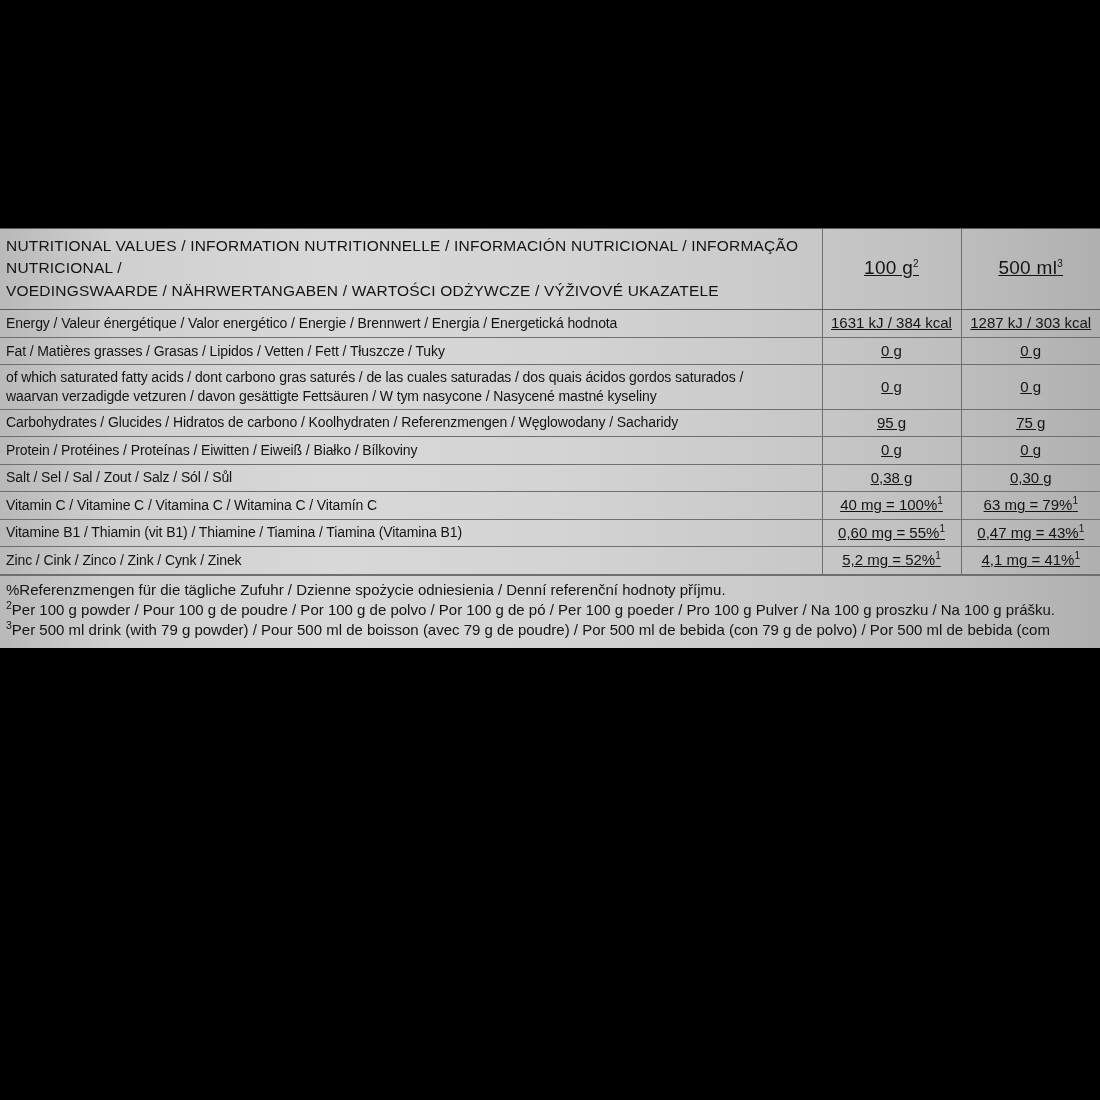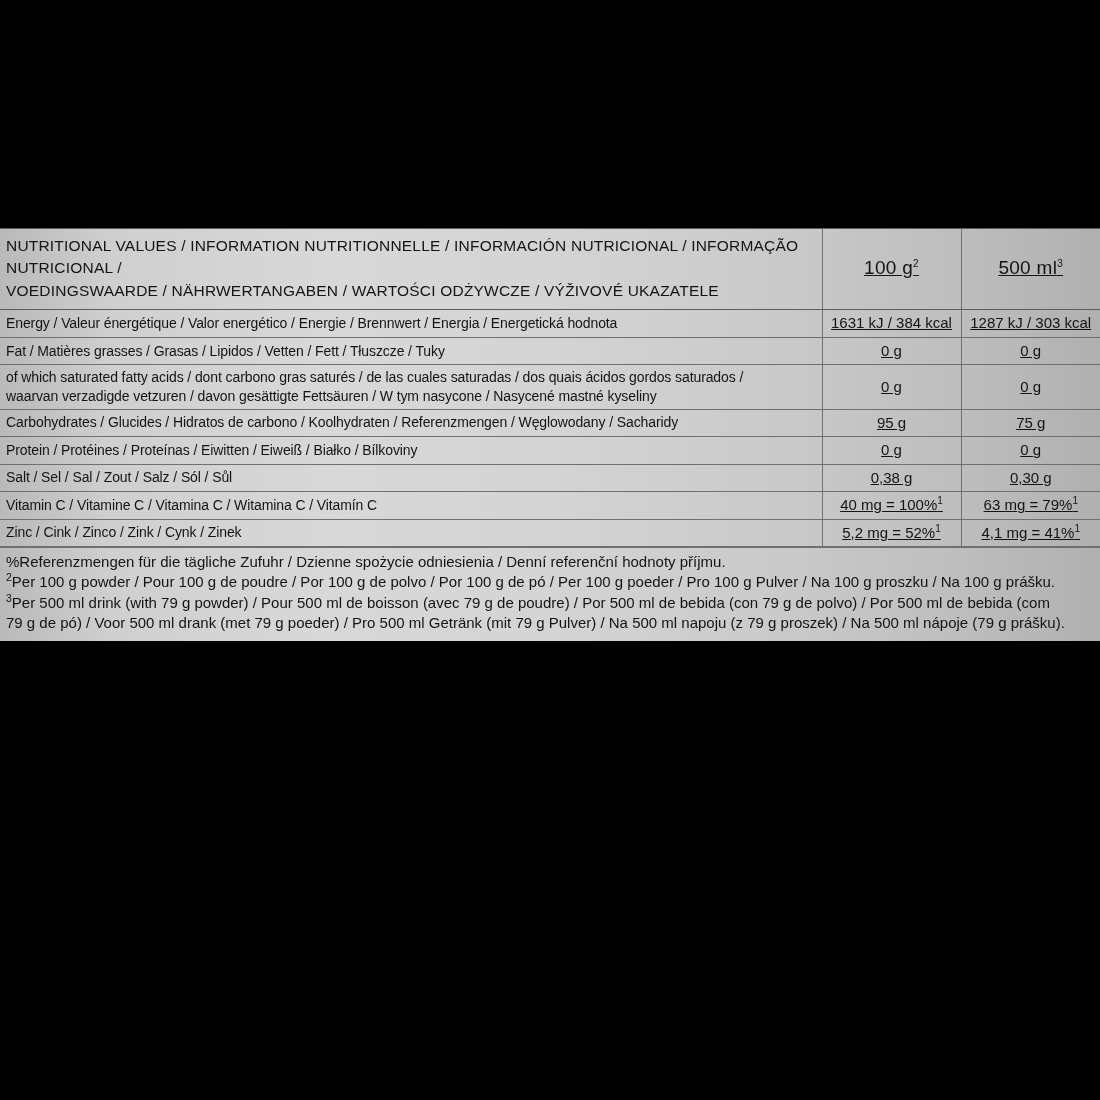--- a/index.html
+++ b/index.html
@@ -211,36 +211,46 @@
             <div>Vitamin C / Vitamine C / Vitamina C / Witamina C / Vitamín C</div>
           </td>
           <td class="val">
             <span>40 mg = 100%</span><span class="sup">1</span>
           </td>
           <td class="val">
             <span>63 mg = 79%</span><span class="sup">1</span>
           </td>
         </tr>
 
+        <tr>
+          <td class="label">
+            <div>Vitamine B1 / Thiamin (vit B1) / Thiamine / Tiamina / Tiamina (Vitamina B1)</div>
+          </td>
+          <td class="val">
+            <span>0,60 mg = 55%</span><span class="sup">1</span>
+          </td>
+          <td class="val">
+            <span>0,47 mg = 43%</span><span class="sup">1</span>
+          </td>
+        </tr>
 
         <tr>
           <td class="label">
             <div>Zinc / Cink / Zinco / Zink / Cynk / Zinek</div>
           </td>
           <td class="val">
             <span>5,2 mg = 52%</span><span class="sup">1</span>
           </td>
           <td class="val">
             <span>4,1 mg = 41%</span><span class="sup">1</span>
           </td>
         </tr>
       </tbody>
     </table>
 
     <div class="footnotes">
       <p>%Referenzmengen für die tägliche Zufuhr / Dzienne spożycie odniesienia / Denní referenční hodnoty příjmu.</p>
       <p><span class="fnsup">2</span><span>Per 100 g powder / Pour 100 g de poudre / Por 100 g de polvo / Por 100 g de pó / Per 100 g poeder / Pro 100 g Pulver / Na 100 g proszku / Na 100 g prášku.</span></p>
       <p><span class="fnsup">3</span><span>Per 500 ml drink (with 79 g powder) / Pour 500 ml de boisson (avec 79 g de poudre) / Por 500 ml de bebida (con 79 g de polvo) / Por 500 ml de bebida (com</span></p>
-      <p>79 g de pó) / Voor 500 ml drank (met 79 g poeder) / Pro 500 ml Getränk (mit 79 g Pulver) / Na 500 ml napoju (z 79 g proszek) / Na 500 ml nápoje (79 g prášku).</p>
     </div>
 
   </div>
 </div>
 
 </body></html>

